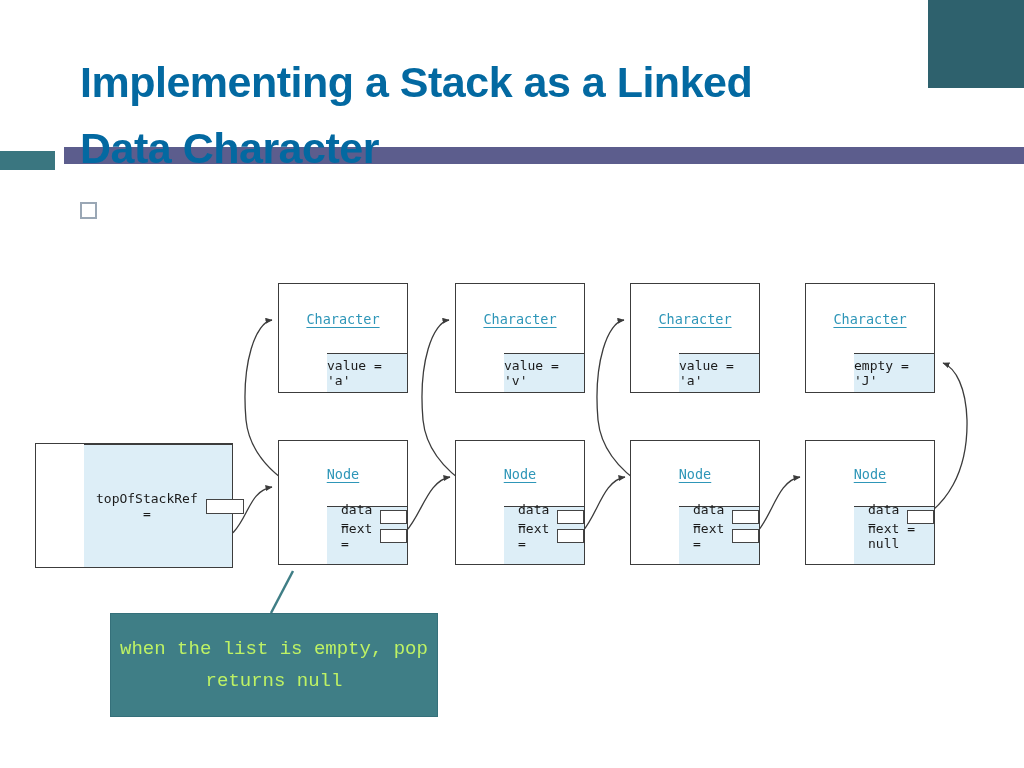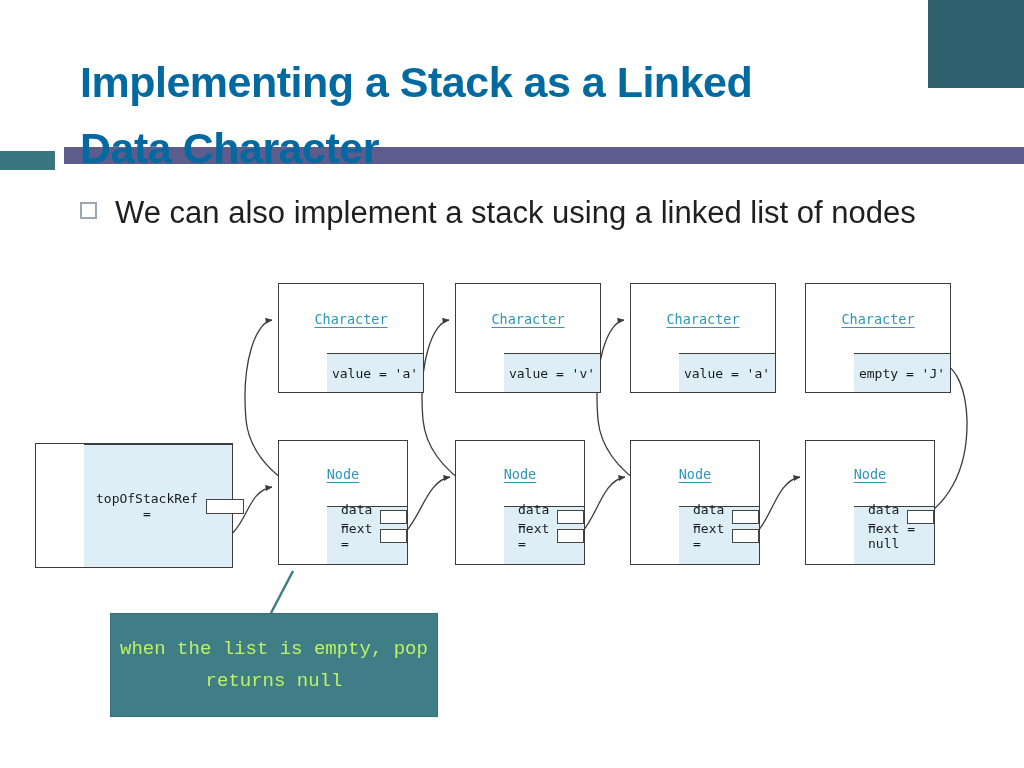--- a/index.html
+++ b/index.html
@@ -65,21 +65,21 @@
   }
   .ref-box{
     display:inline-block;width:36px;height:12px;
     background:#ffffff;border:1px solid #444;
   }
   .linkedstack{left:35px;top:443px;width:198px;height:125px;}
   .linkedstack .obj-head{height:70px;}
   .linkedstack .obj-fields{display:flex;align-items:center;}
   .linkedstack .field-row{padding-left:10px;height:auto;text-align:center;}
   .linkedstack .ref-box{width:40px;height:13px;}
-  .char-box{width:146px;height:110px;top:283px;}
+  .char-box{width:130px;height:110px;top:283px;}
   .char-box .obj-head{height:69px;}
   .char-box .obj-fields{display:flex;align-items:center;justify-content:center;}
   .node-box{width:130px;height:125px;top:440px;}
   .node-box .obj-head{height:65px;}
   .node-box .obj-fields{}
   .c0,.n0{left:278px;} .c1,.n1{left:455px;} .c2,.n2{left:630px;} .c3,.n3{left:805px;}
   
   .arrows{
     position:absolute;left:0;top:0;width:1024px;height:768px;
     pointer-events:none;
@@ -100,21 +100,20 @@
   <div class="corner-square"></div>
   <div class="bar-purple"></div>
   <div class="bar-teal"></div>
 
   <div class="title">
     <div>Implementing a Stack as a Linked</div>
     <div>Data Character</div>
   </div>
 
   <div class="bullet-square"></div>
-  <div class="bullet-text">We can also implement a stack using a linked list of nodes</div>
 
   <svg class="arrows" viewBox="0 0 1024 768" xmlns="http://www.w3.org/2000/svg">
     <defs>
       <marker id="arrow" markerWidth="9" markerHeight="8" refX="6.5" refY="3" orient="auto" markerUnits="userSpaceOnUse">
         <path d="M0,0 L7,3 L0,6 z" fill="#3b3b3b"></path>
       </marker>
     </defs>
     <g fill="none" stroke="#3b3b3b" stroke-width="1.3">
 
       <path d="M 211 543 C 250 538, 242 492, 272 487" marker-end="url(#arrow)"></path>

